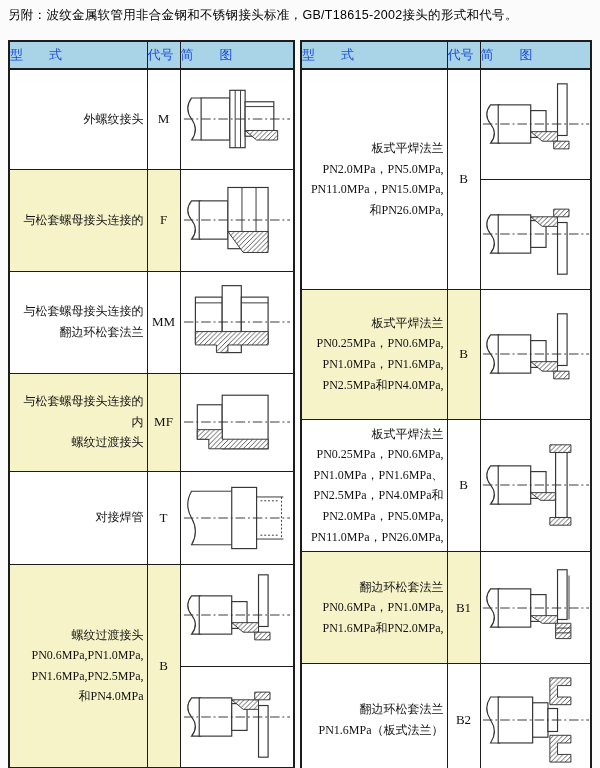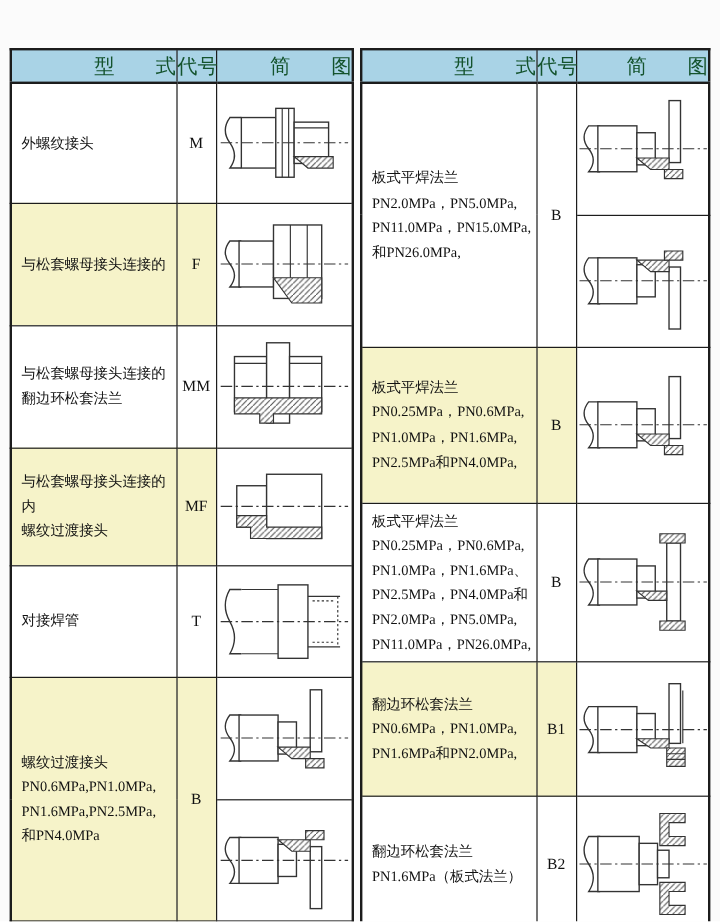--- a/index.html
+++ b/index.html
@@ -11,23 +11,23 @@
   *{margin:0;box-sizing:border-box;}
   html,body{background:#fff;}
   .page{position:relative;width:600px;height:768px;background:var(--page-bg);
     font-family:"Liberation Sans",sans-serif;color:#111;overflow:hidden;}
   .title{position:absolute;left:8px;top:7px;width:588px;font-size:12.5px;
     letter-spacing:.3px;color:#000;}
   table.tbl{position:absolute;top:40px;border-collapse:collapse;table-layout:fixed;
     border:2px solid var(--border);background:#fff;}
   table.left{left:8px;width:287px;}
   table.right{left:300px;width:292px;}
-  td{border:1px solid var(--border);padding:0;vertical-align:middle;background:#fff;}
-  tr.head td{background:var(--header-bg);text-align:right;font-size:17px;
-    border-bottom:2px solid var(--border);white-space:pre;color:#14532d;}
+  td{border:1px solid var(--border);padding:0;vertical-align:middle;background:#fff;text-align:right;}
+  tr.head td{background:var(--header-bg);text-align:left;font-size:13px;
+    border-bottom:2px solid var(--border);white-space:pre;color:#1d4ed8;}
   td.t{font-family:"Liberation Serif","DejaVu Serif",serif;font-size:12px;
     line-height:1.72;padding:4px 3px 4px 8px;white-space:pre-line;}
   td.c{text-align:center;font-family:"Liberation Serif","DejaVu Serif",serif;
     font-size:13px;}
   td.d{text-align:center;vertical-align:middle;}
   .hl{background:var(--highlight-bg) !important;}
   .diag{display:inline-block;width:110px;height:92px;vertical-align:middle;}
   .diag svg{display:block;width:110px;height:92px;}
   .hidden-defs{position:absolute;width:0;height:0;overflow:hidden;}
 </style>
@@ -38,20 +38,21 @@
 
   <svg class="hidden-defs" aria-hidden="true">
     <defs>
       <pattern id="hatchp" width="5" height="5" patternUnits="userSpaceOnUse">
         <rect width="5" height="5" fill="#fff"></rect>
         <path d="M0 5 L5 0" stroke="#555" stroke-width="1"></path>
       </pattern>
     </defs>
   </svg>
 
+  <div class="title">另附：波纹金属软管用非合金钢和不锈钢接头标准，GB/T18615-2002接头的形式和代号。</div>
 
   <table class="tbl left">
     <colgroup>
         <col style="width:138px">
         <col style="width:33px">
         <col>
       </colgroup>
     <tbody>
         <tr class="head" style="height:28px">
       <td>型　　式</td>

